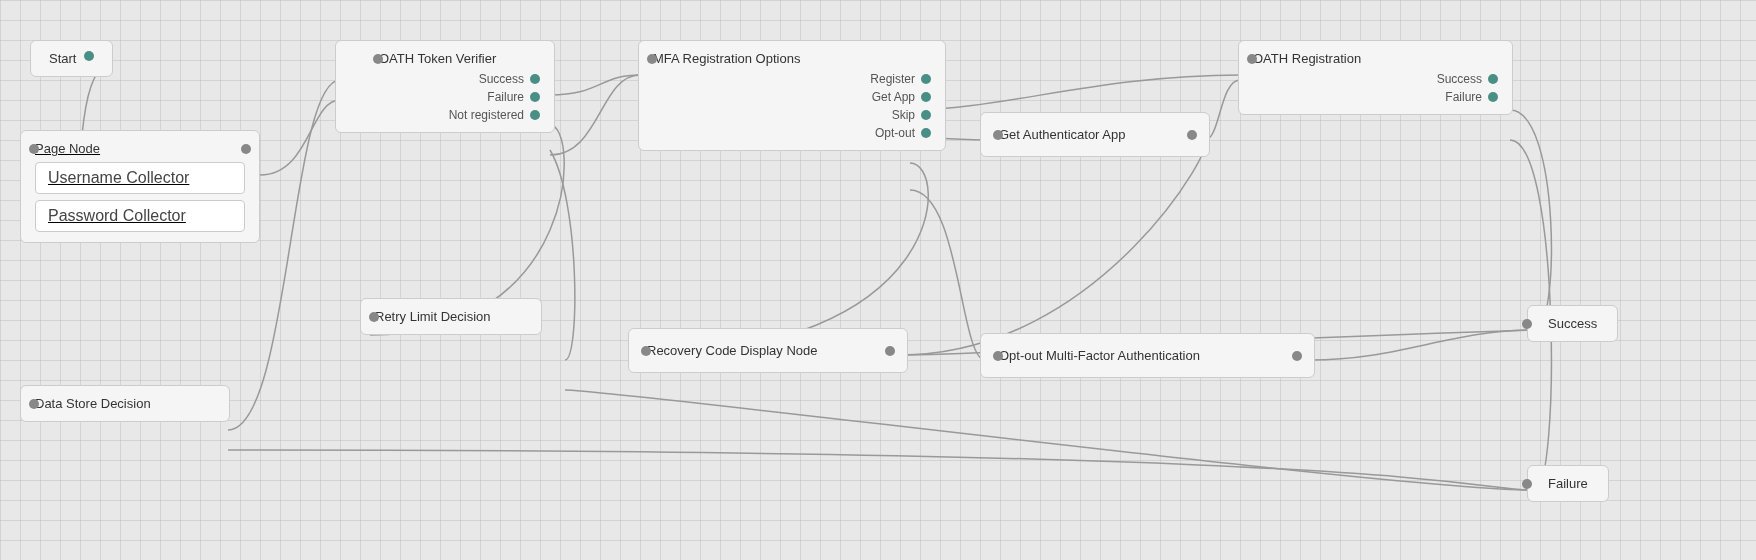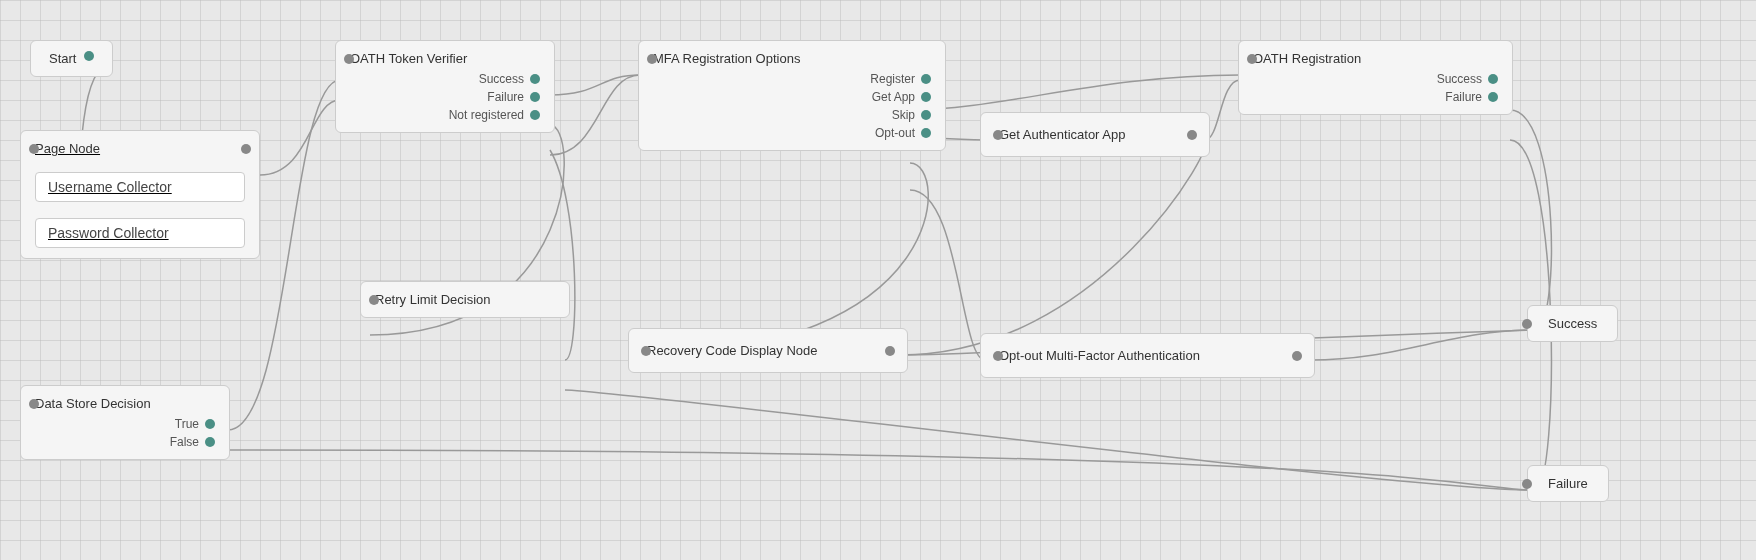--- a/index.html
+++ b/index.html
@@ -30,22 +30,22 @@
       font-size: 13px;
       color: #333;
       font-weight: 400;
     }
 
     .node-inner {
       background: white;
       border: 1.5px solid #cccccc;
       border-radius: 4px;
       padding: 6px 12px;
-      margin-top: 16px;
-      font-size: 14px;
+      margin-top: 6px;
+      font-size: 16px;
       color: #444;
     }
 
     .output-list {
       margin-top: 6px;
       display: flex;
       flex-direction: column;
       align-items: flex-end;
       gap: 4px;
     }
@@ -179,54 +179,44 @@
   <div class="node-inner">
     <span>Password Collector</span>
   </div>
 </div>
 
 <div class="node" style="left:20px; top:385px; width:210px;">
   <div style="position:relative;">
     <span class="dot-left"></span>
     <span class="node-title">Data Store Decision</span>
   </div>
+</div>
+
+<div class="node" style="left:335px; top:40px; width:220px;">
+  <div style="position:relative;margin-left:29px;">
+    <span class="dot-left"></span>
+    <span class="node-title">OATH Token Verifier</span>
+  </div>
   <div class="output-list">
     <div class="output-item">
-      <span>True</span>
-      <span class="dot"></span>
-    </div>
-    <div class="output-item">
-      <span>False</span>
-      <span class="dot"></span>
-    </div>
-  </div>
-</div>
-
-<div class="node" style="left:335px; top:40px; width:220px;">
-  <div style="position:relative;">
-    <span class="dot-left"></span>
-    <span class="node-title">OATH Token Verifier</span>
-  </div>
-  <div class="output-list">
-    <div class="output-item">
       <span>Success</span>
       <span class="dot"></span>
     </div>
     <div class="output-item">
       <span>Failure</span>
       <span class="dot"></span>
     </div>
     <div class="output-item">
       <span>Not registered</span>
       <span class="dot"></span>
     </div>
   </div>
 </div>
 
-<div class="node" style="left:360px; top:281px; width:210px;">
+<div class="node" style="left:360px; top:298px; width:182px;">
   <div style="position:relative;">
     <span class="dot-left"></span>
     <span class="node-title">Retry Limit Decision</span>
   </div>
 </div>
 
 <div class="node" style="left:638px; top:40px; width:308px;">
   <div style="position:relative;">
     <span class="dot-left"></span>
     <span class="node-title">MFA Registration Options</span>

